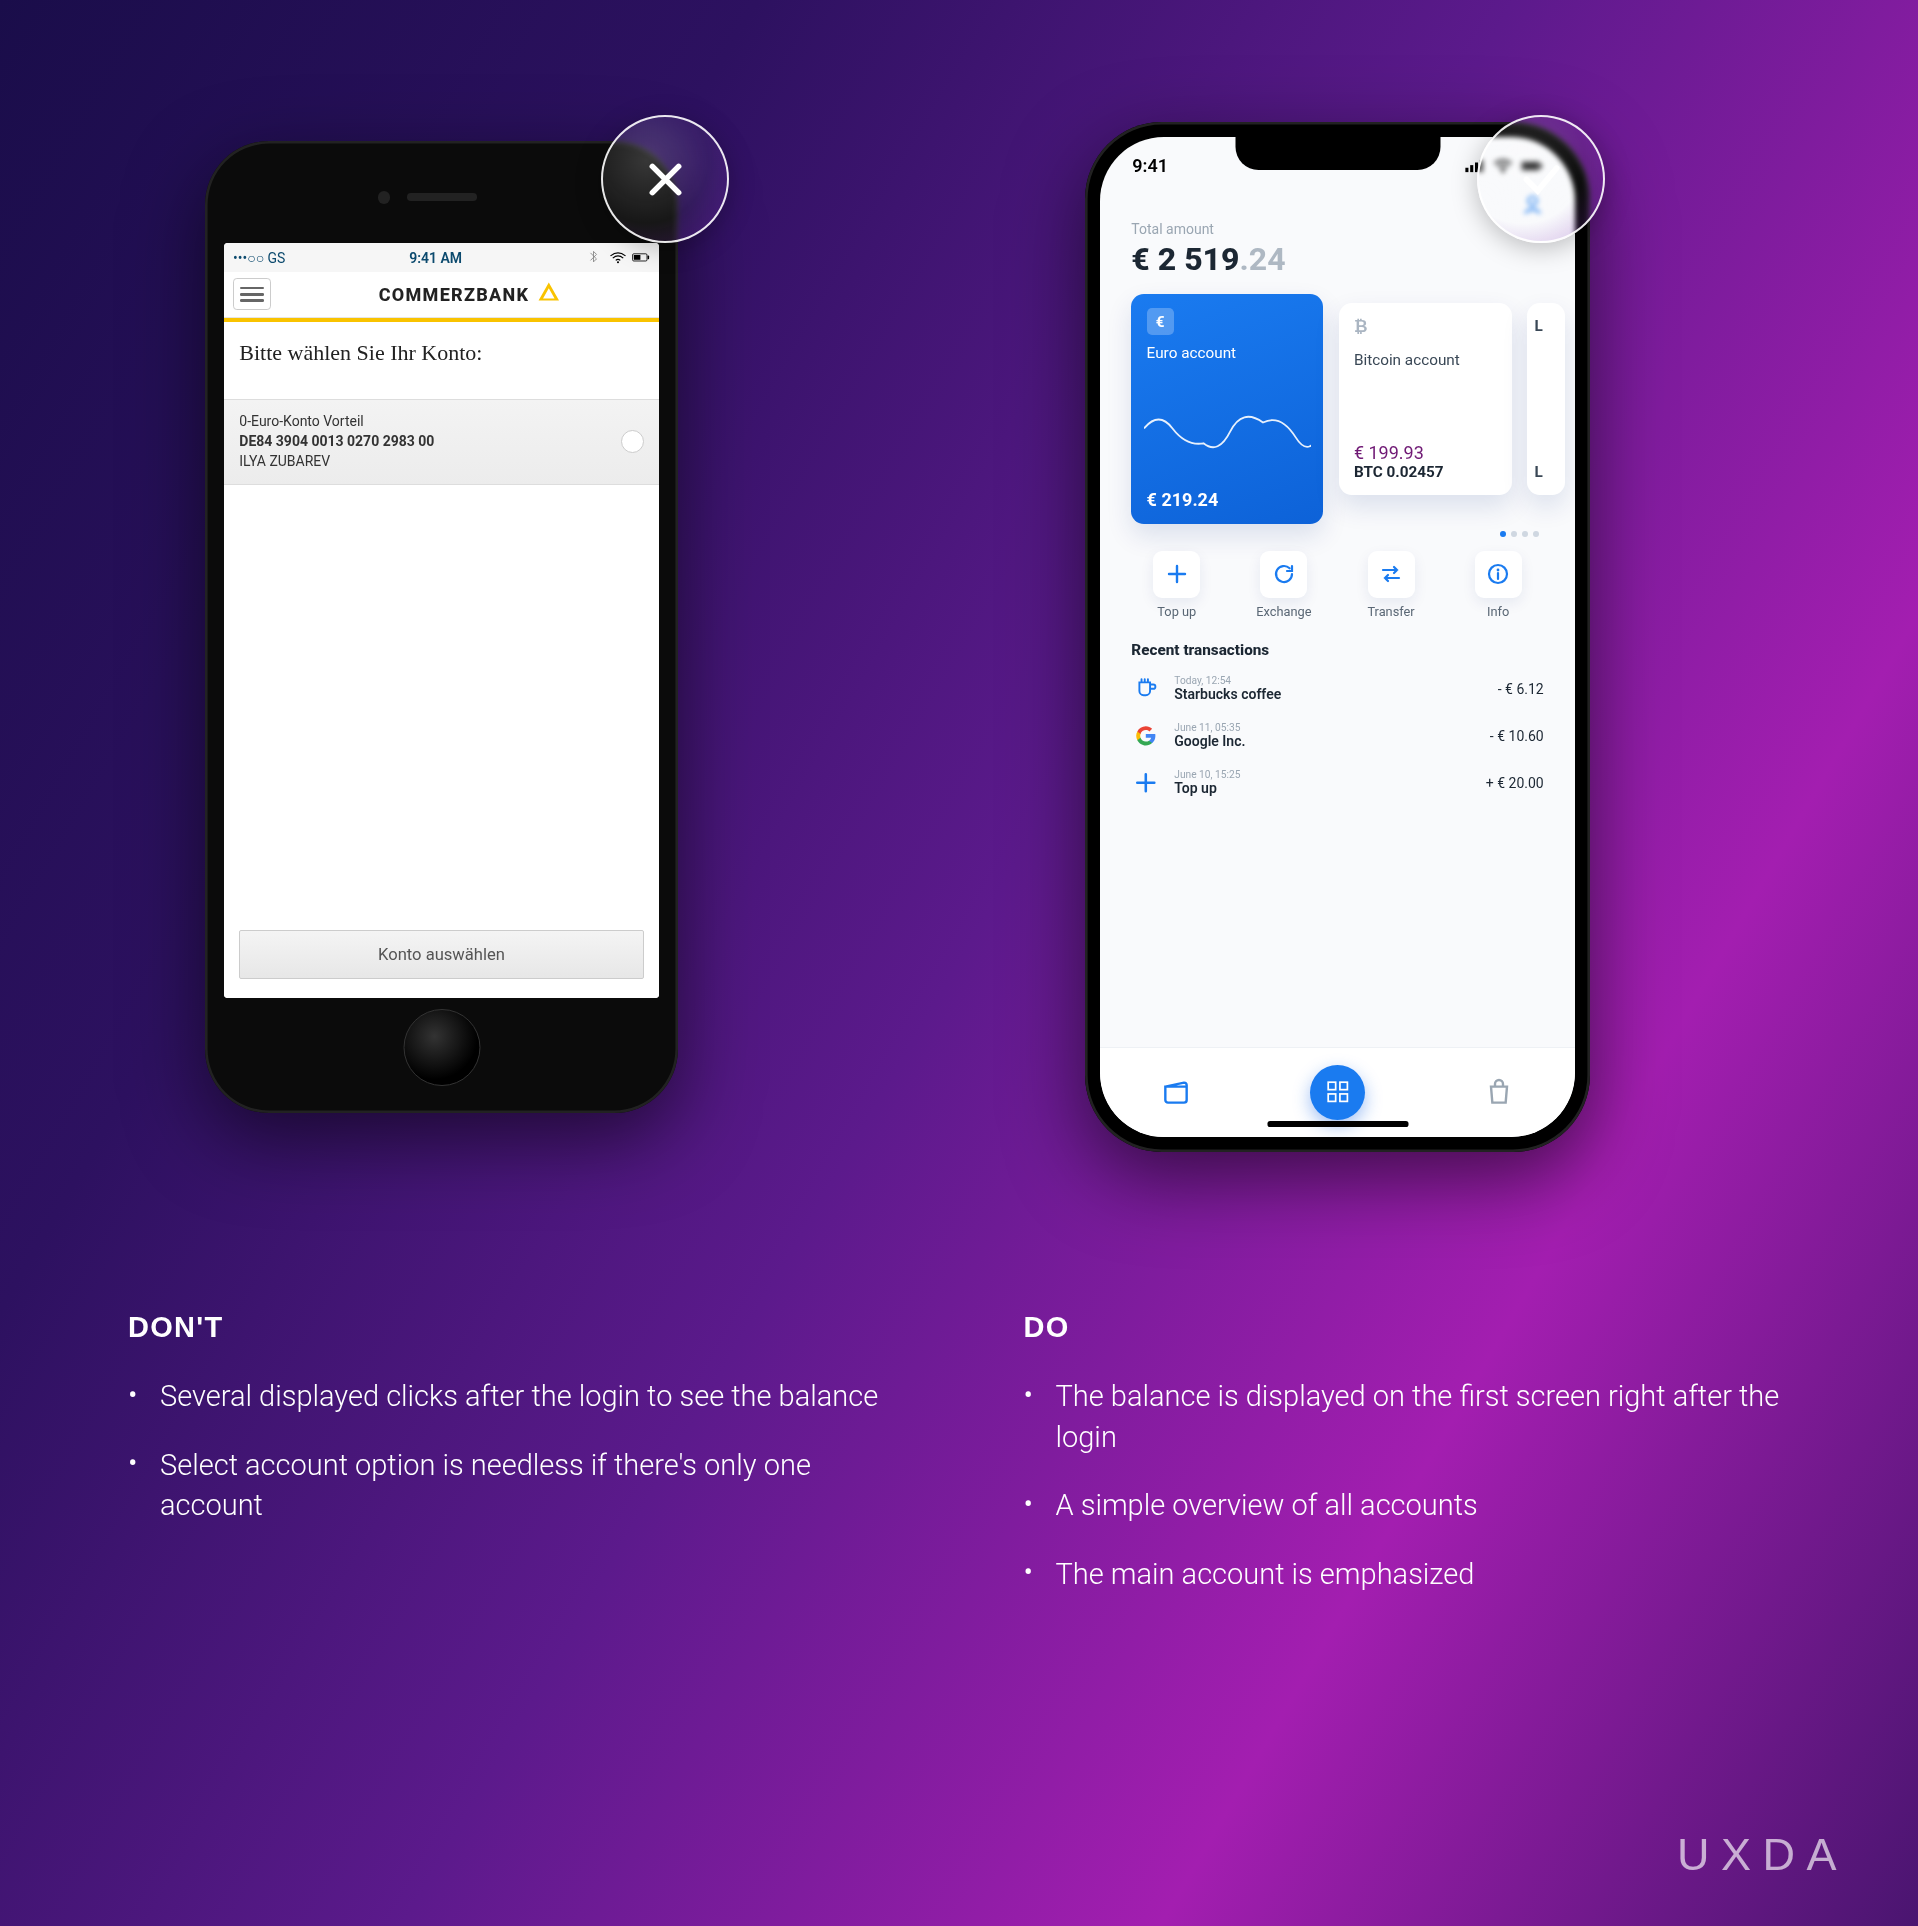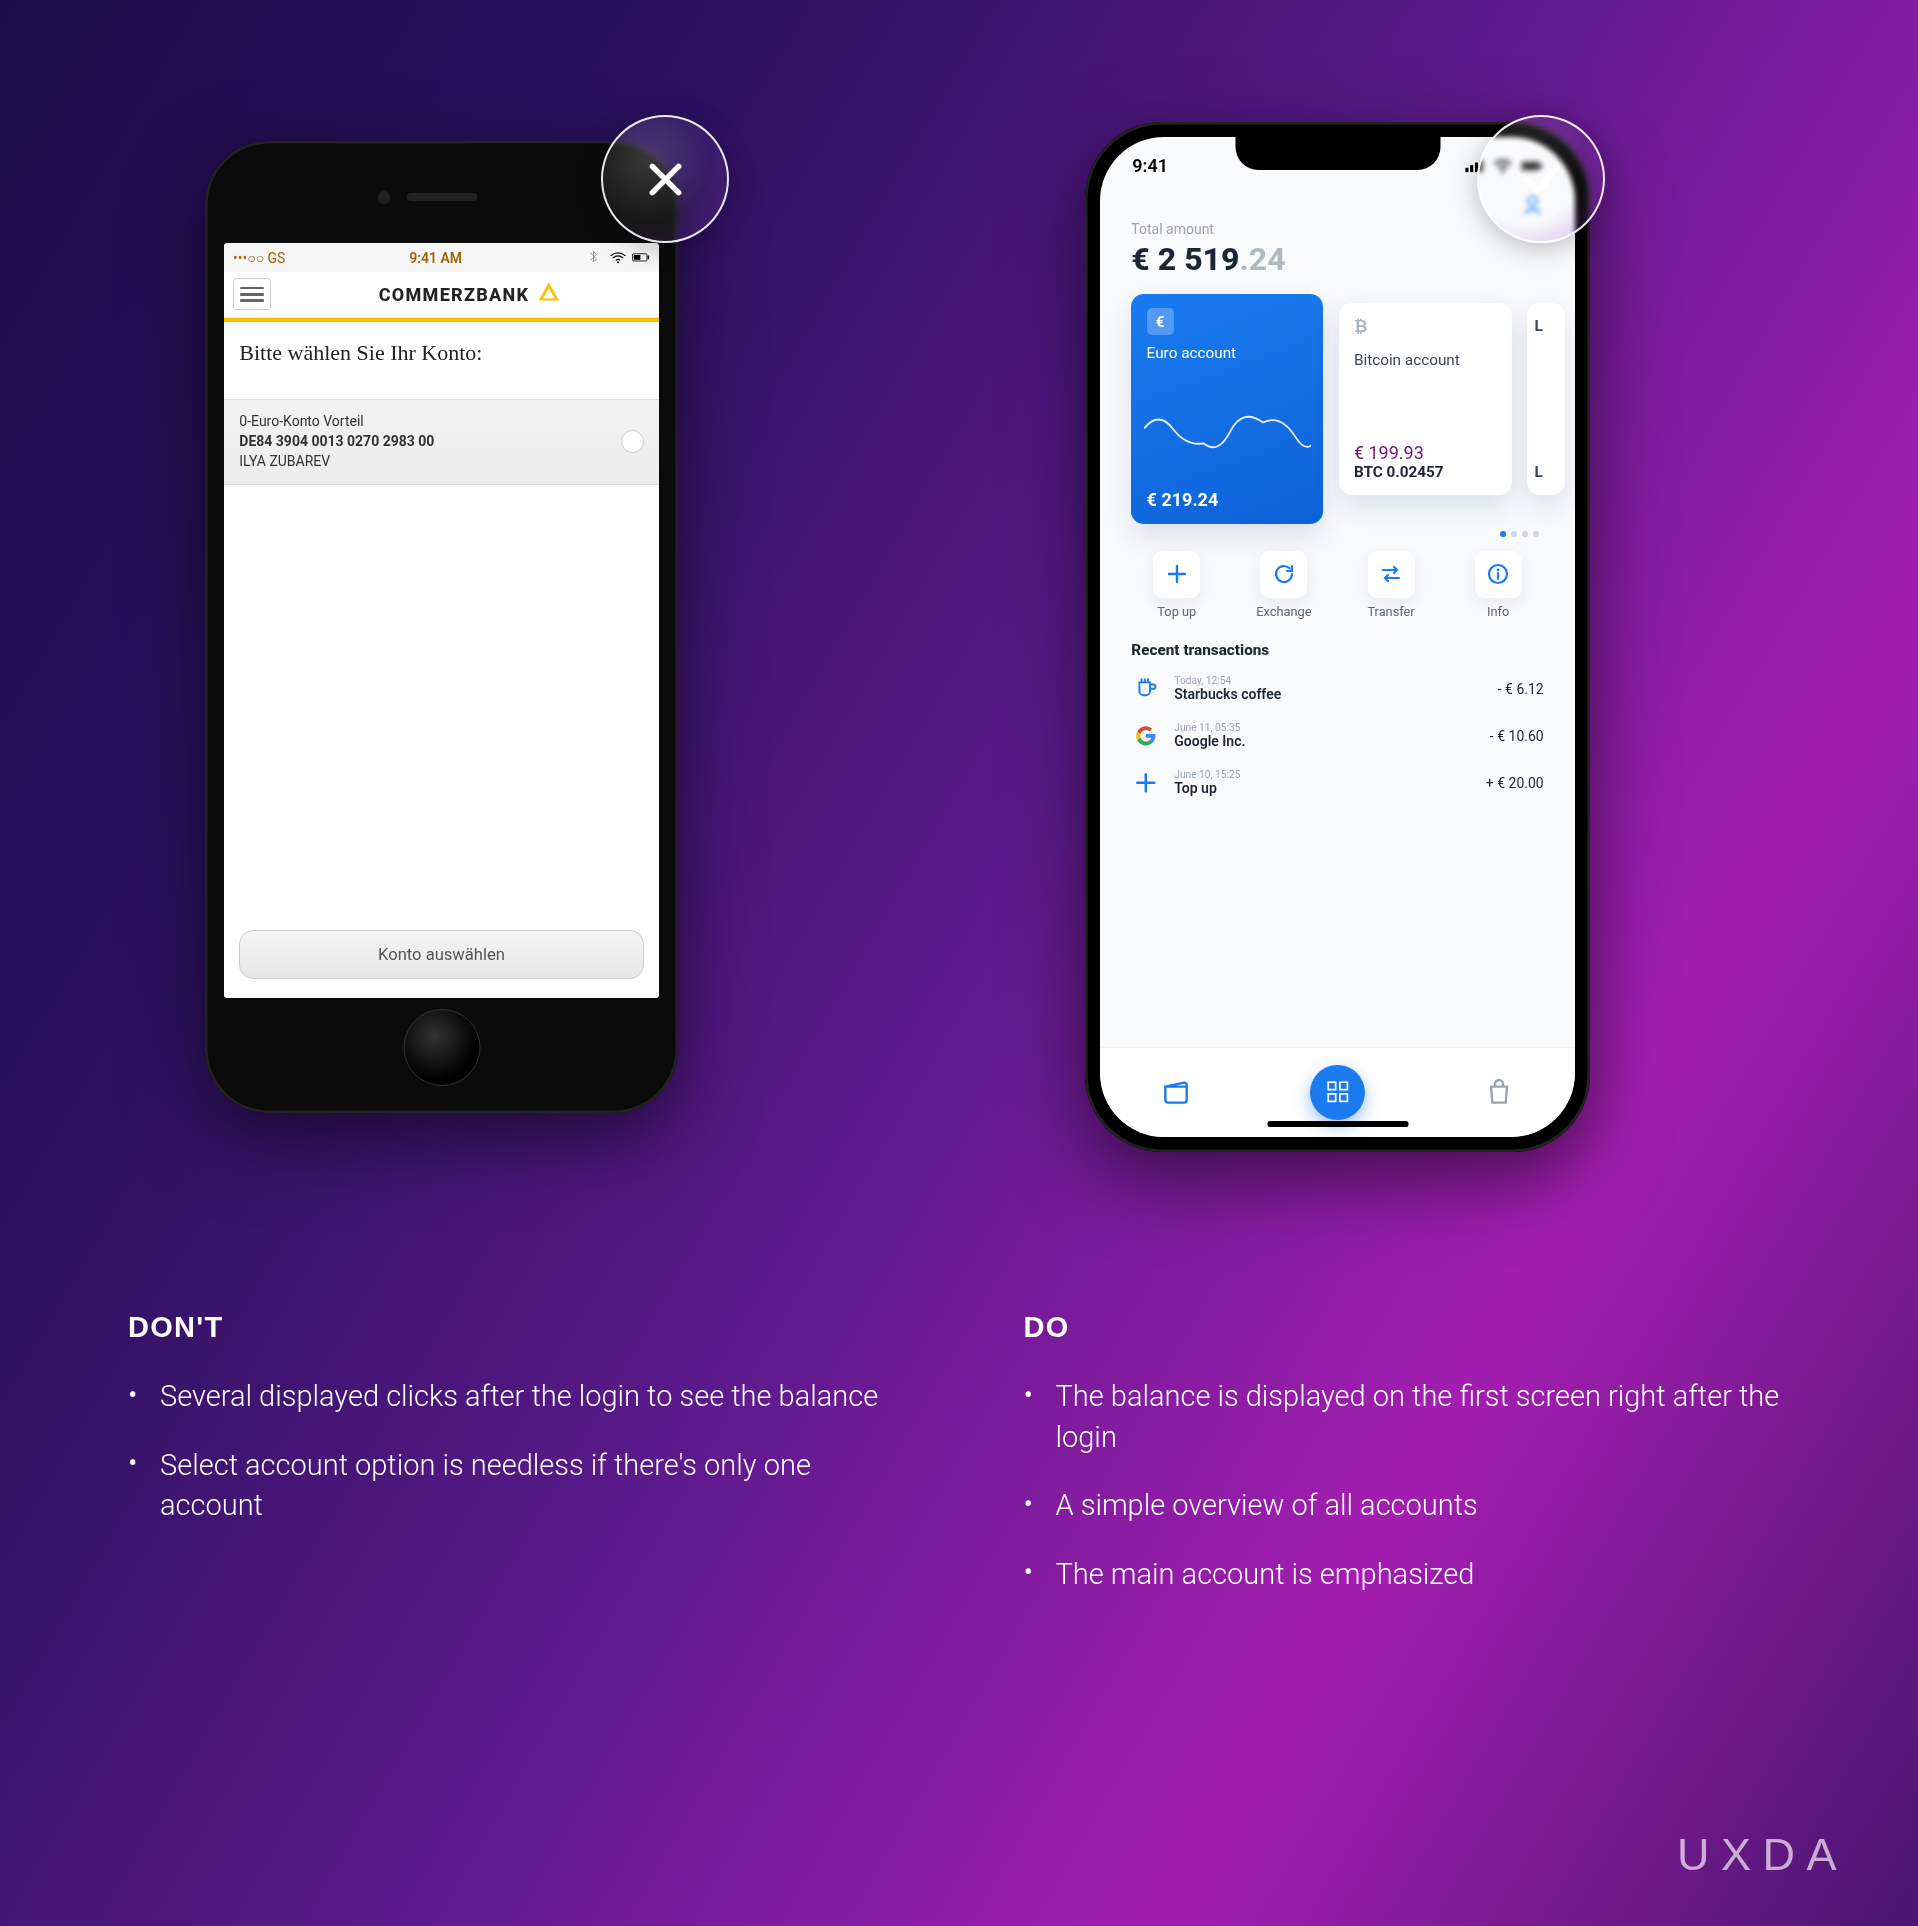--- a/index.html
+++ b/index.html
@@ -65,21 +65,21 @@
     background: radial-gradient(circle at 40% 35%, #333, #000 65%);
     border:1.3px solid #333;
   }
   .iphone8 .screen {
     width:100%; height:100%; background:#fff; border-radius:3.8px; overflow:hidden;
     display:flex; flex-direction:column;
     font-size: 16.6px;
   }
   .ios-status {
     height:29px; display:flex; align-items:center; justify-content:space-between;
-    padding:12px 9px; font-size:14px; background:#f6f6f6; color:#a16207;
+    padding:12px 9px; font-size:14px; background:#f6f6f6; color:#0c4a6e;
   }
   .ios-status .mid { font-weight:600; }
   .ios-status .right-ic { display:flex; gap:5.1px; align-items:center; }
   .ios-status .right-ic svg { width:18px; height:12.8px; }
 
   .cb-header {
     display:flex; align-items:center; gap:19px; padding:6.4px 9px; background:#fff;
     border-bottom: 1.3px solid #e5e5e5;
   }
   .hamburger {
@@ -98,21 +98,21 @@
     background: linear-gradient(#f3f3f3,#ececec);
     border-top:0.6px solid #ddd; border-bottom:0.6px solid #ddd;
     padding:12.8px 15.3px; display:flex; justify-content:space-between; align-items:center;margin-top:19px;
   }
   .cb-row .txt { font-size:14px; line-height:1.4; color:#333; }
   .cb-row .txt .bold { font-weight:700; }
   .cb-row .radio { width:23px; height:23px; border:1.3px solid #ccc; border-radius:50%; background:#fff; }
   .cb-cta {
     margin:auto 15.3px 19px 15.3px;
     padding:14px 0; text-align:center; font-size:16.6px; color:#555;
-    background:linear-gradient(#f4f4f4,#e7e7e7); border:0.6px solid #ccc; border-radius:14px;
+    background:linear-gradient(#f4f4f4,#e7e7e7); border:0.6px solid #ccc; border-radius:2px;
   }
 
   
   .iphoneX {
     width: 505px; height: 1030px;
     background:#000; border-radius:77px;
     padding:15.3px; position:relative;
     box-shadow: 0 25.6px 77px rgba(0,0,0,0.55), inset 0 0 0 2.6px #222;
   }
   .iphoneX .screenX {

